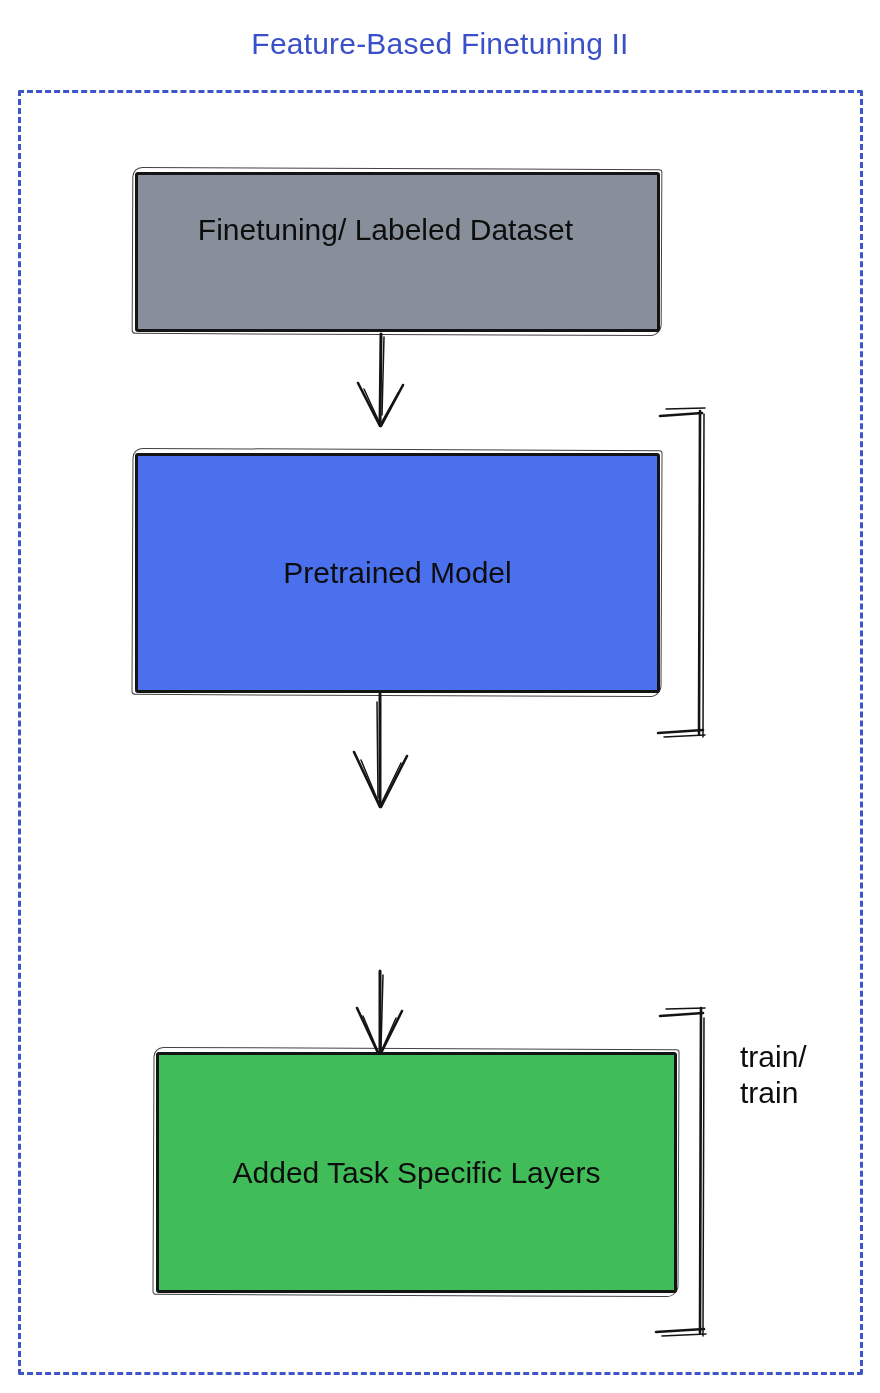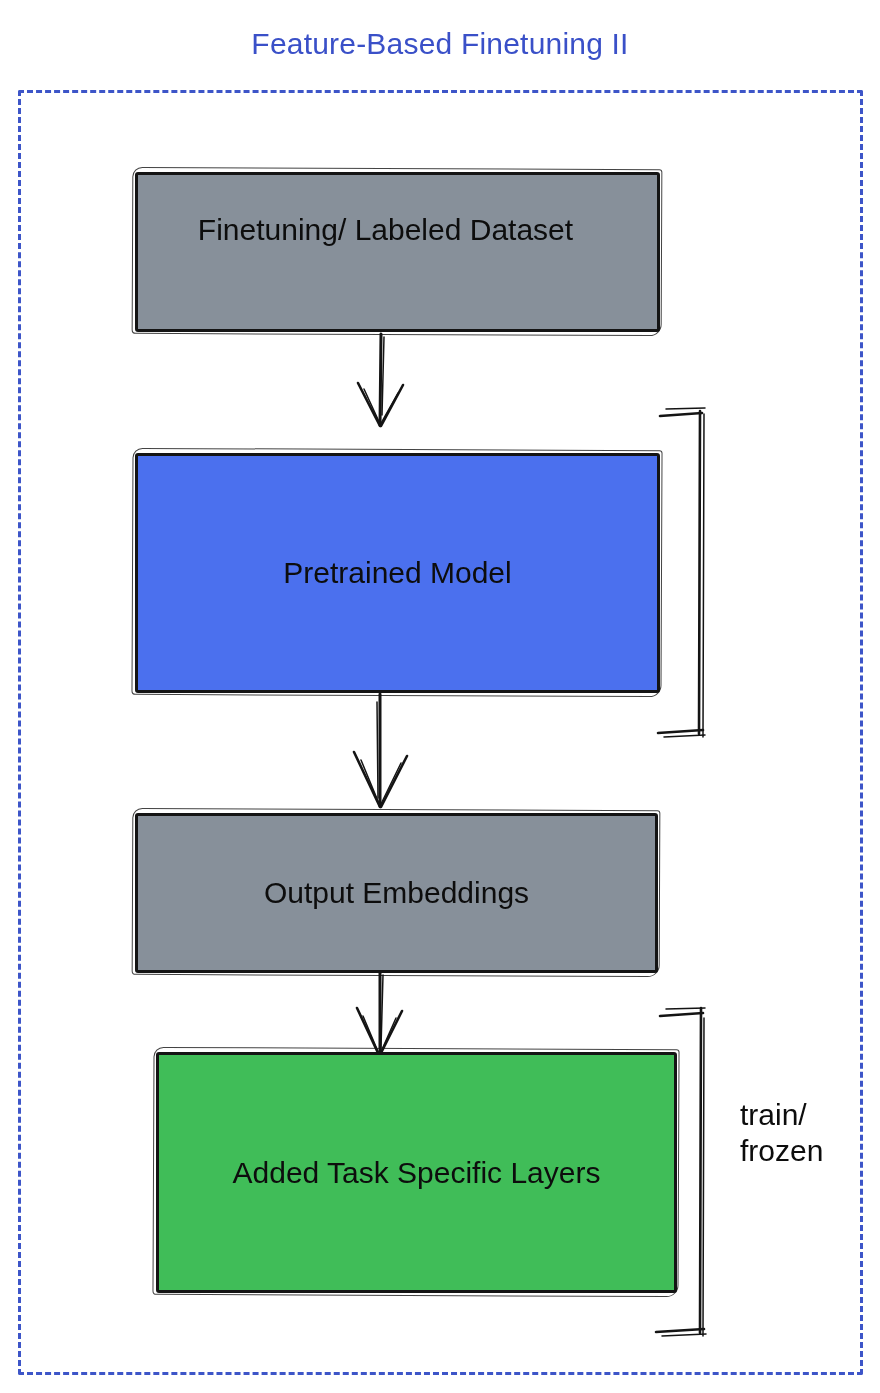--- a/index.html
+++ b/index.html
@@ -39,21 +39,21 @@
   .overlay{position:absolute;left:0;top:0;width:880px;height:1393px;pointer-events:none;}
   .overlay path{fill:none;stroke:var(--ink);stroke-linecap:round;}
   .s3{stroke-width:3px;}
   .s26{stroke-width:2.6px;}
   .s14{stroke-width:1.5px;}
   .side-label{
     position:absolute;font-size:30px;line-height:36px;color:#0d0d0d;
     white-space:nowrap;
   }
   .side-label--frozen{left:740px;top:496px;}
-  .side-label--train{left:740px;top:1097px;}
+  .side-label--train{left:740px;top:1039px;}
 </style>
 </head>
 <body>
 
 <div class="canvas">
 
   <div class="title">Feature-Based Finetuning II</div>
 
   <div class="frame"></div>
 
@@ -106,27 +106,24 @@
   </svg>
 
   <div class="node node--dataset" data-fill="gray">
     <span>Finetuning/ Labeled Dataset</span>
   </div>
 
   <div class="node node--pretrained" data-fill="blue">
     <span>Pretrained Model</span>
   </div>
 
-  <div class="node node--embeddings" data-fill="gray">
-    <span>Output Embeddings</span>
-  </div>
 
   <div class="node node--tasklayers" data-fill="green">
     <span>Added Task Specific Layers</span>
   </div>
 
 
   <div class="side-label side-label--train">
     <div>train/</div>
-    <div>frozen</div>
+    <div>train</div>
   </div>
 
 </div>
 
 </body></html>

